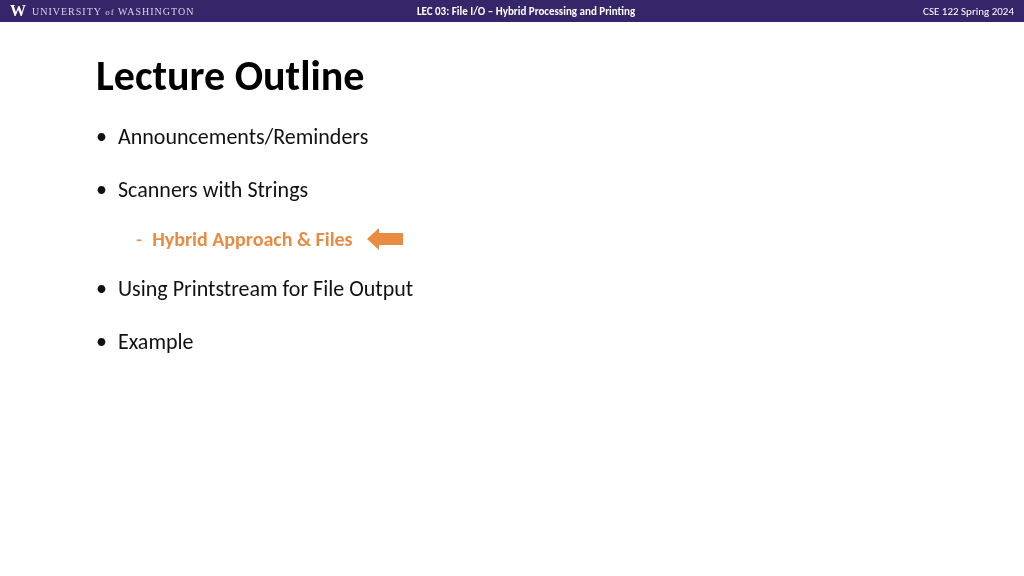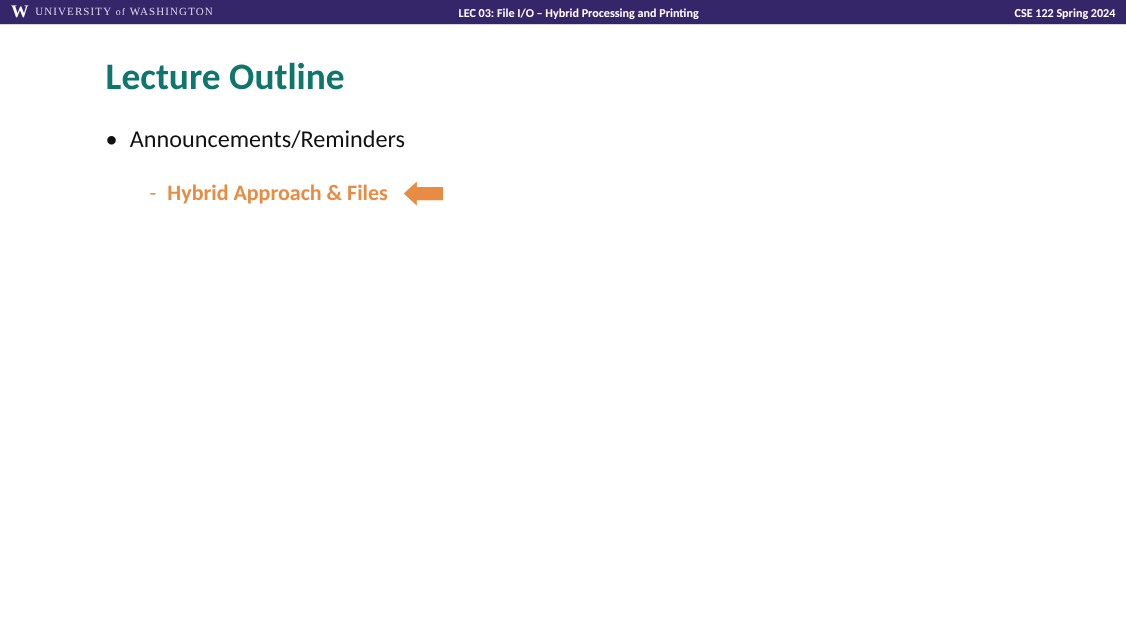--- a/index.html
+++ b/index.html
@@ -32,28 +32,28 @@
   }
   .univ .of { font-size: 9px; }
   .topbar-center {
     position: absolute;
     left: 50%;
     transform: translateX(-50%);
     font-size: 11px;
     font-weight: 700;
     padding-left: 28px;
   }
-  .topbar-right { font-size: 11px; font-weight: 700; text-align: center; }
+  .topbar-right { font-size: 11px; font-weight: 400; text-align: center; }
   .content {
     padding: 28px 0 0 96px;
   }
   .title {
-    font-size: 34px;
+    font-size: 42px;
     font-weight: 700;
-    color: #0f766e;
+    color: #000000;
     margin-bottom: 22px;
   }
   ul.outline {
     list-style: none;
     font-size: 22px;
     color: #111;
   }
   ul.outline > li {
     margin-bottom: 26px;
     display: flex;
@@ -102,23 +102,34 @@
   <div class="topbar-center">LEC 03: File I/O – Hybrid Processing and Printing</div>
   <div class="topbar-right">CSE 122 Spring 2024</div>
 </div>
 
 <div class="content">
   <h1 class="title">Lecture Outline</h1>
   <ul class="outline">
     <li>
         <span>Announcements/Reminders</span>
       </li>
+    <li>
+        <span>Scanners with Strings</span>
+      </li>
   </ul>
   <div class="subitem-row">
     <span class="subitem-dash">-</span>
     <span class="subitem-text">Hybrid Approach &amp; Files</span>
     <span class="arrow">
       <svg width="36" height="22" viewBox="0 0 36 22">
         <polygon points="0,11 12,0 12,5 36,5 36,17 12,17 12,22" fill="#e98c43"></polygon>
       </svg>
     </span>
   </div>
+  <ul class="outline">
+    <li>
+        <span>Using Printstream for File Output</span>
+      </li>
+    <li>
+        <span>Example</span>
+      </li>
+  </ul>
 </div>
 
 </body></html>

